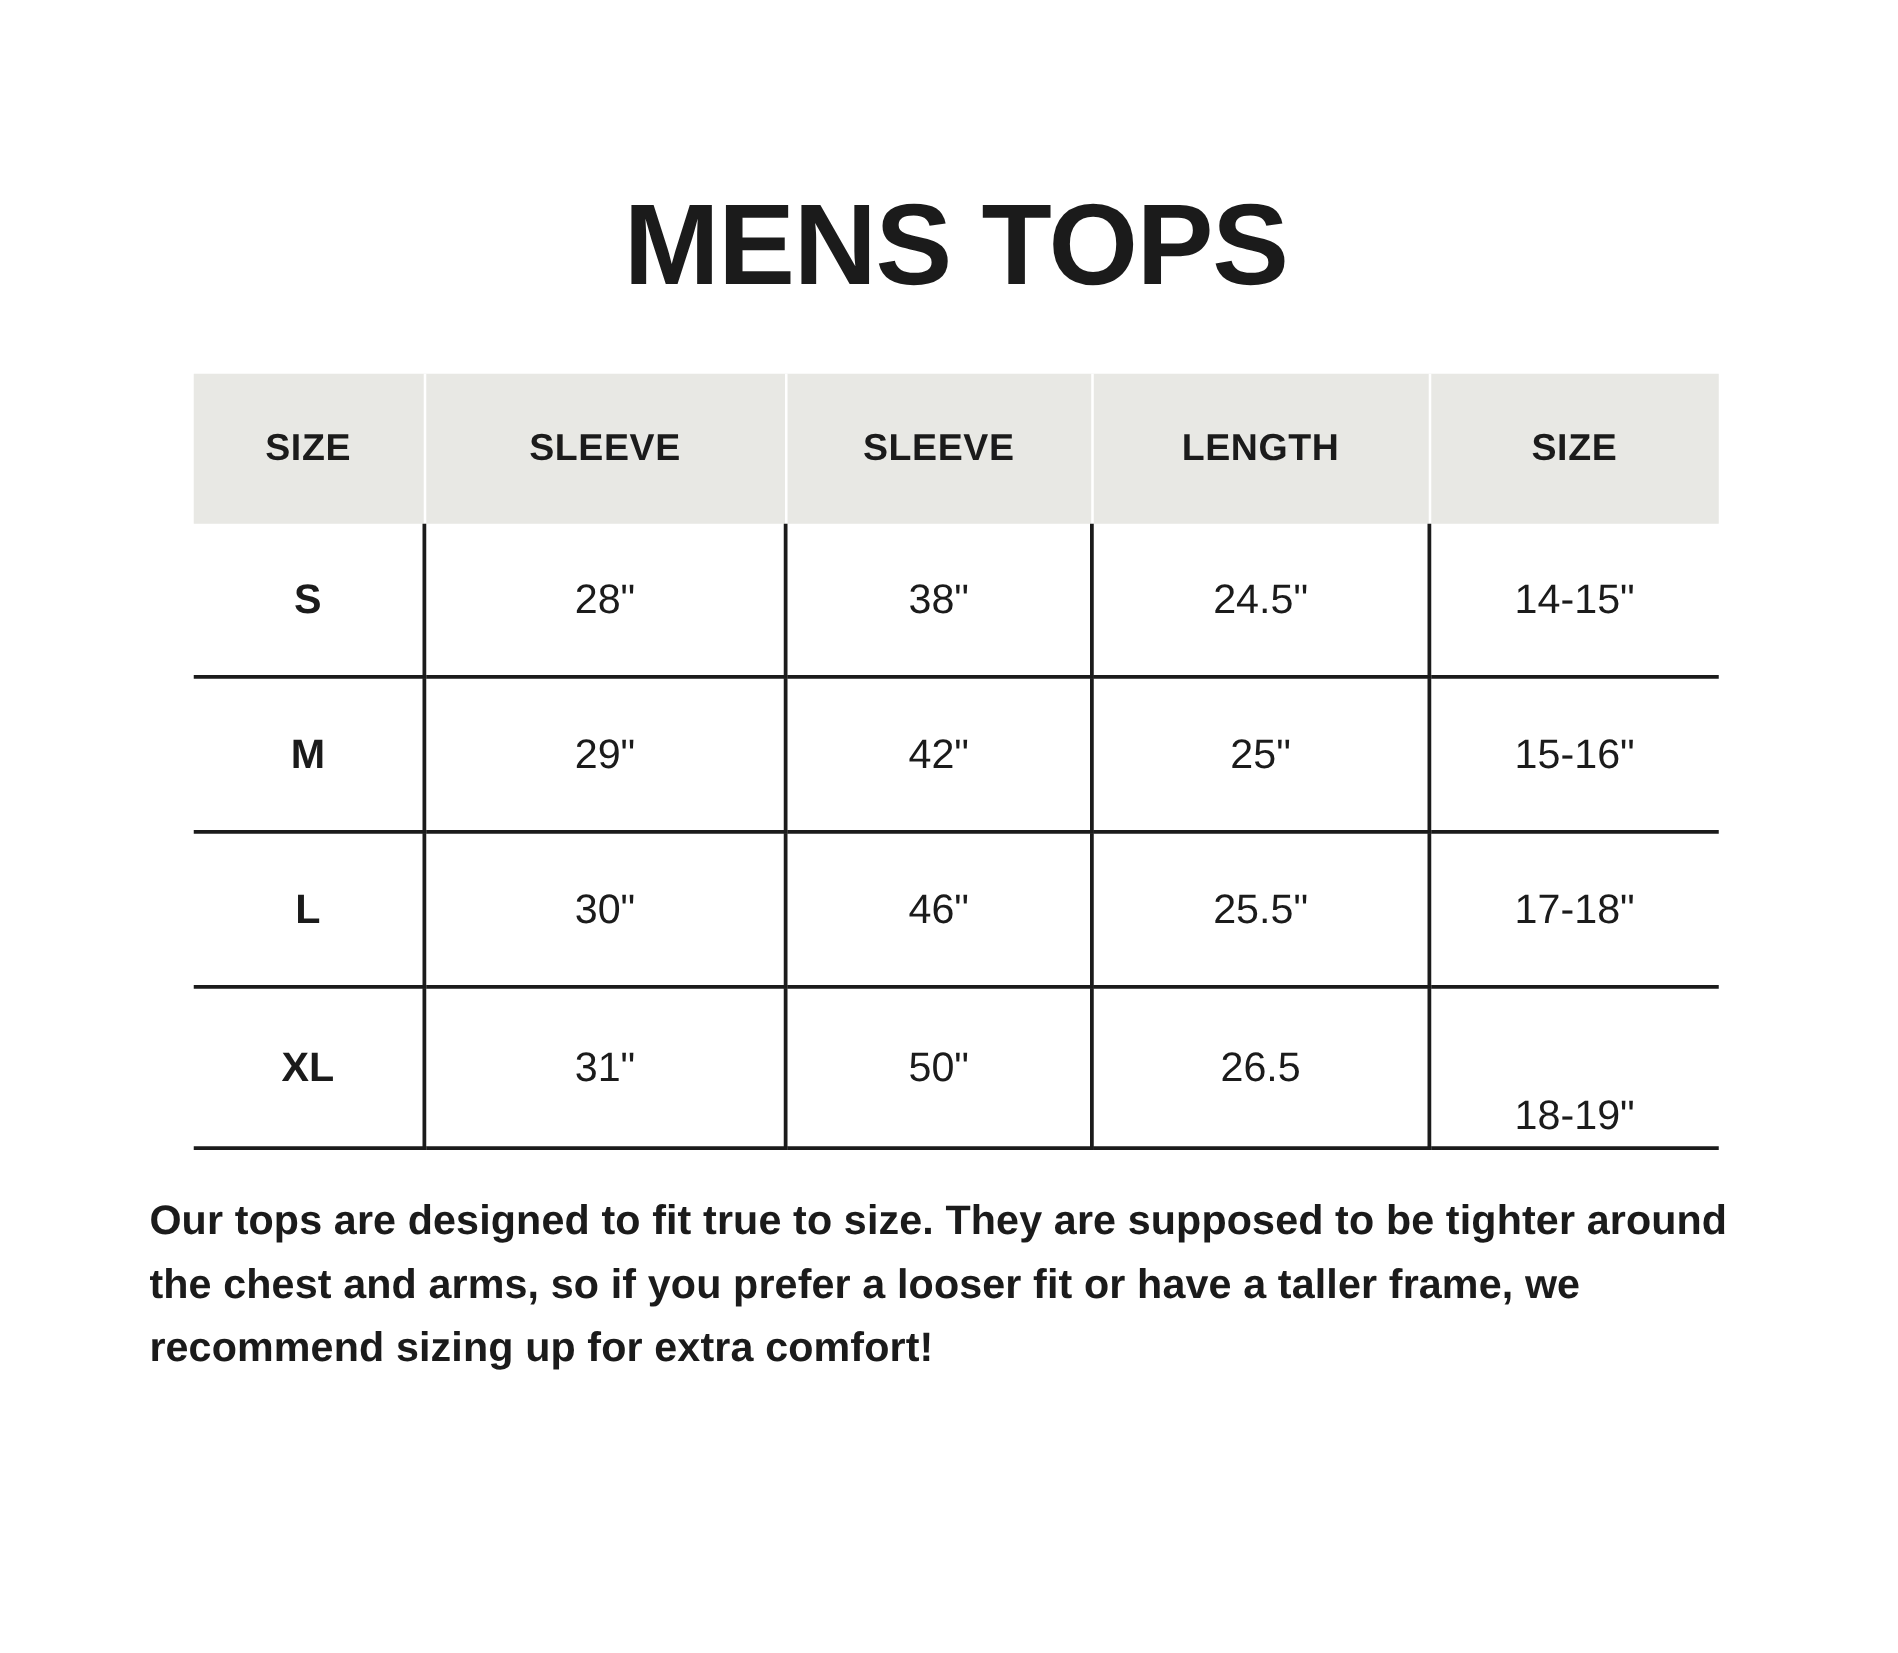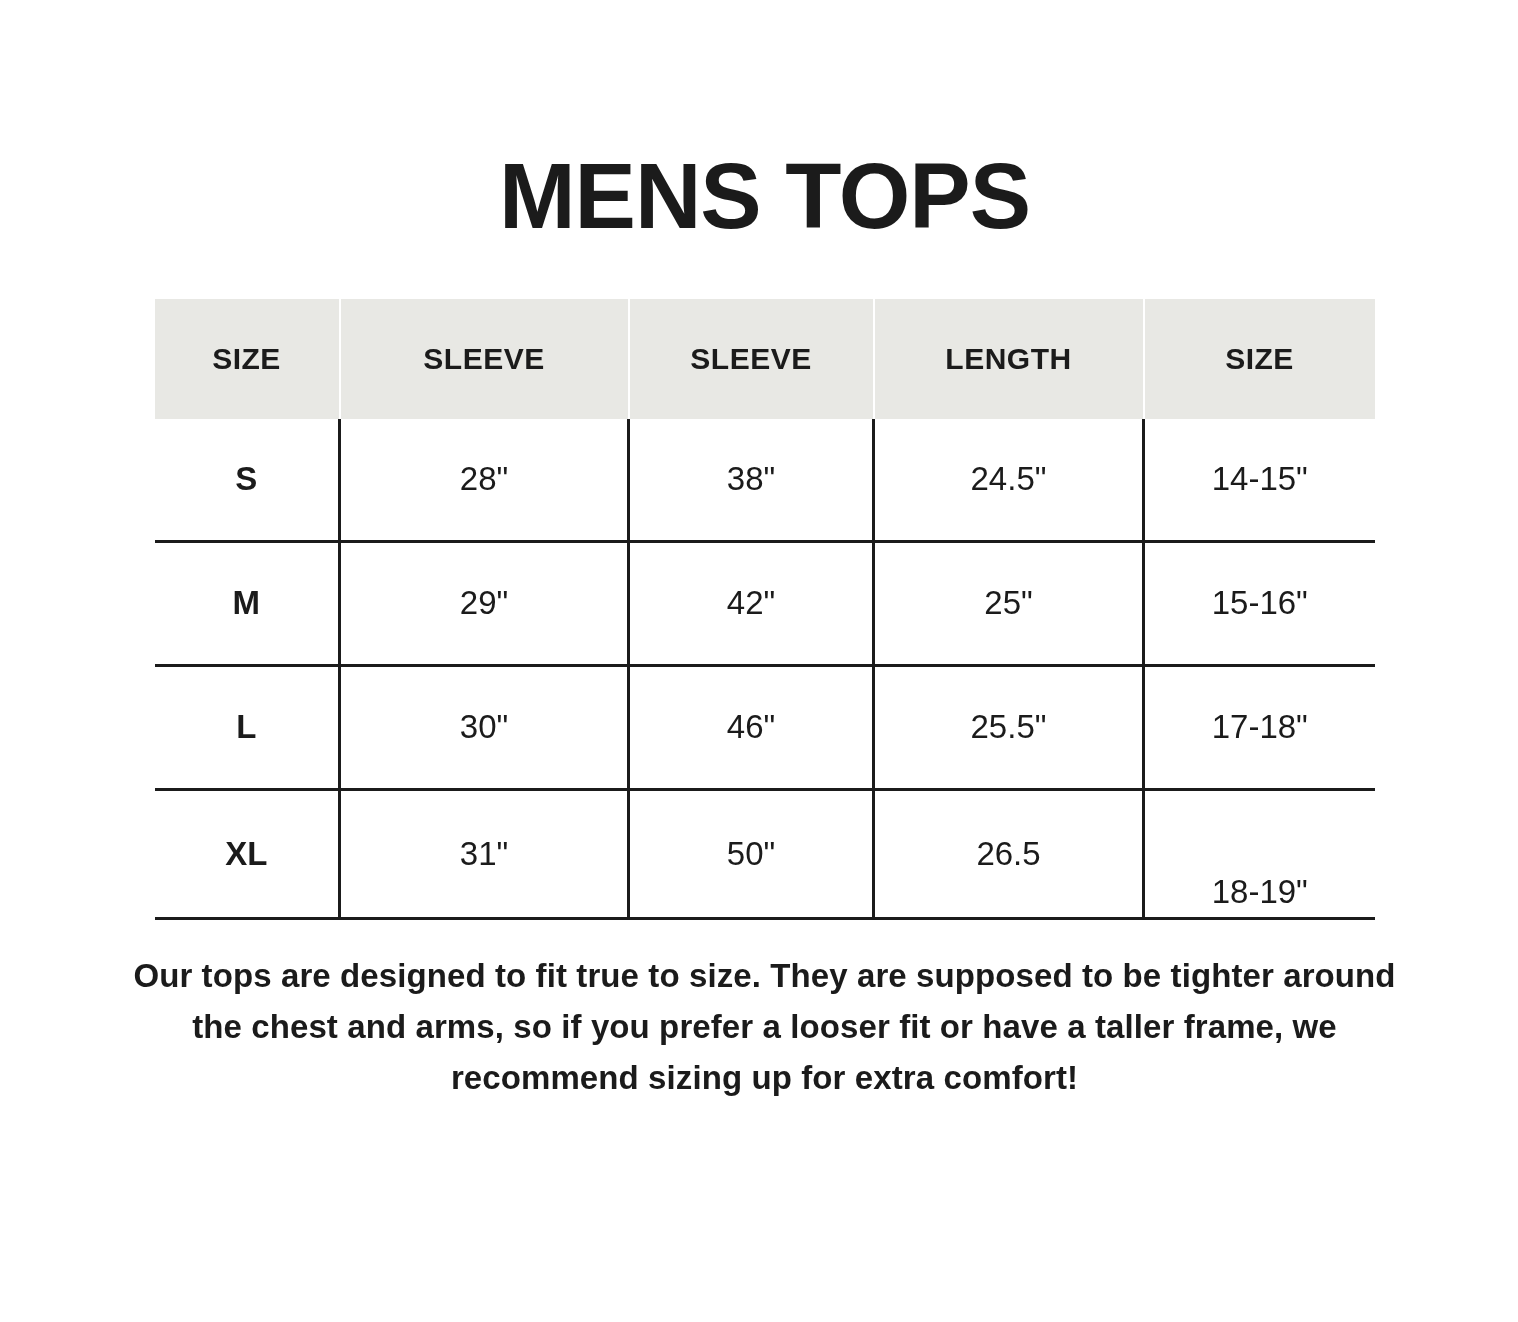--- a/index.html
+++ b/index.html
@@ -77,21 +77,21 @@
   
   col.c-size { width: 185px; }
   col.c-length { width: 289px; }
   col.c-width { width: 245px; }
   col.c-sleeve { width: 270px; }
   col.c-neck { width: 231px; }
 
   .note {
     margin: 30px auto 16px auto;
     width: 1290px;
-    text-align: center;
+    text-align: left;
     font-size: 33px;
     font-weight: 700;
     line-height: 1.55;
     color: #1b1b1b;
     letter-spacing: 0.1px;
   }
   .cell-xl-neck {
     vertical-align: bottom !important;
     padding-bottom: 6px;
   }

